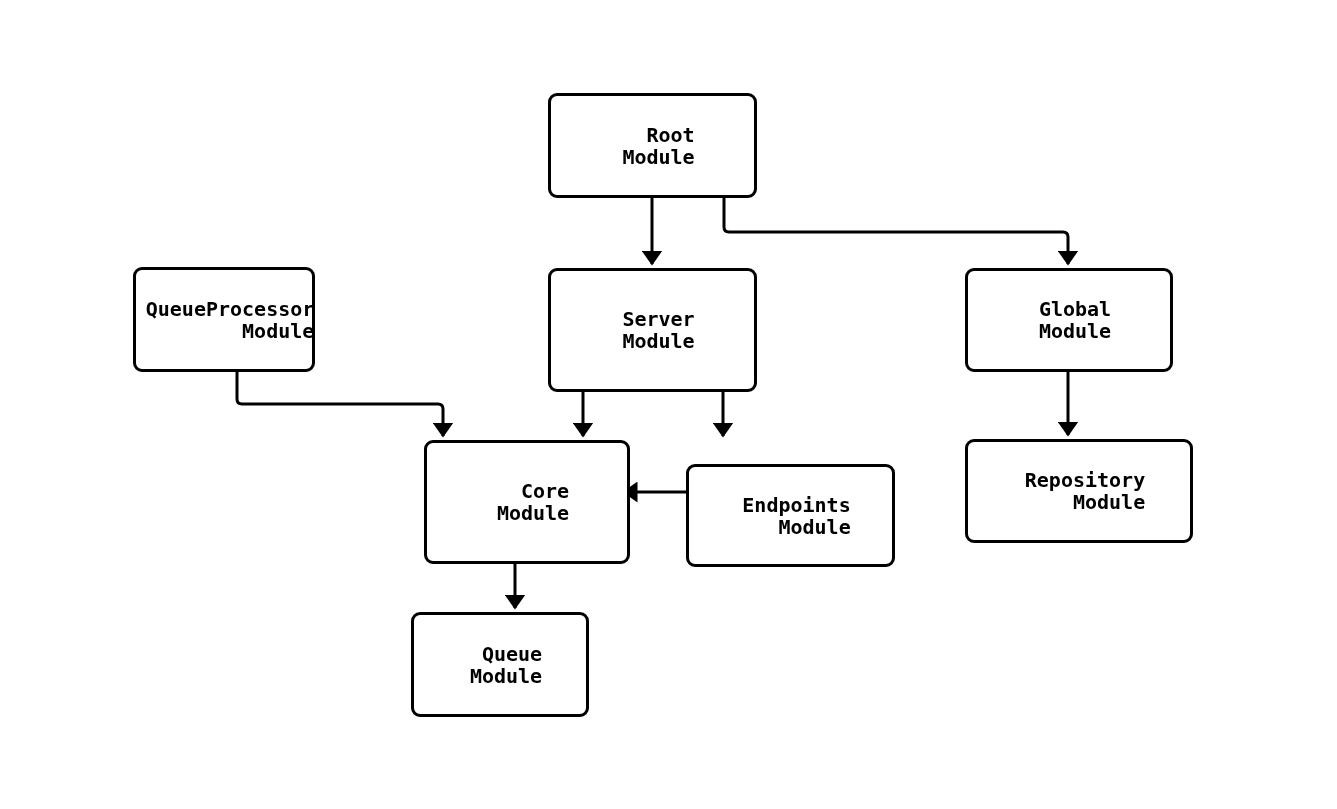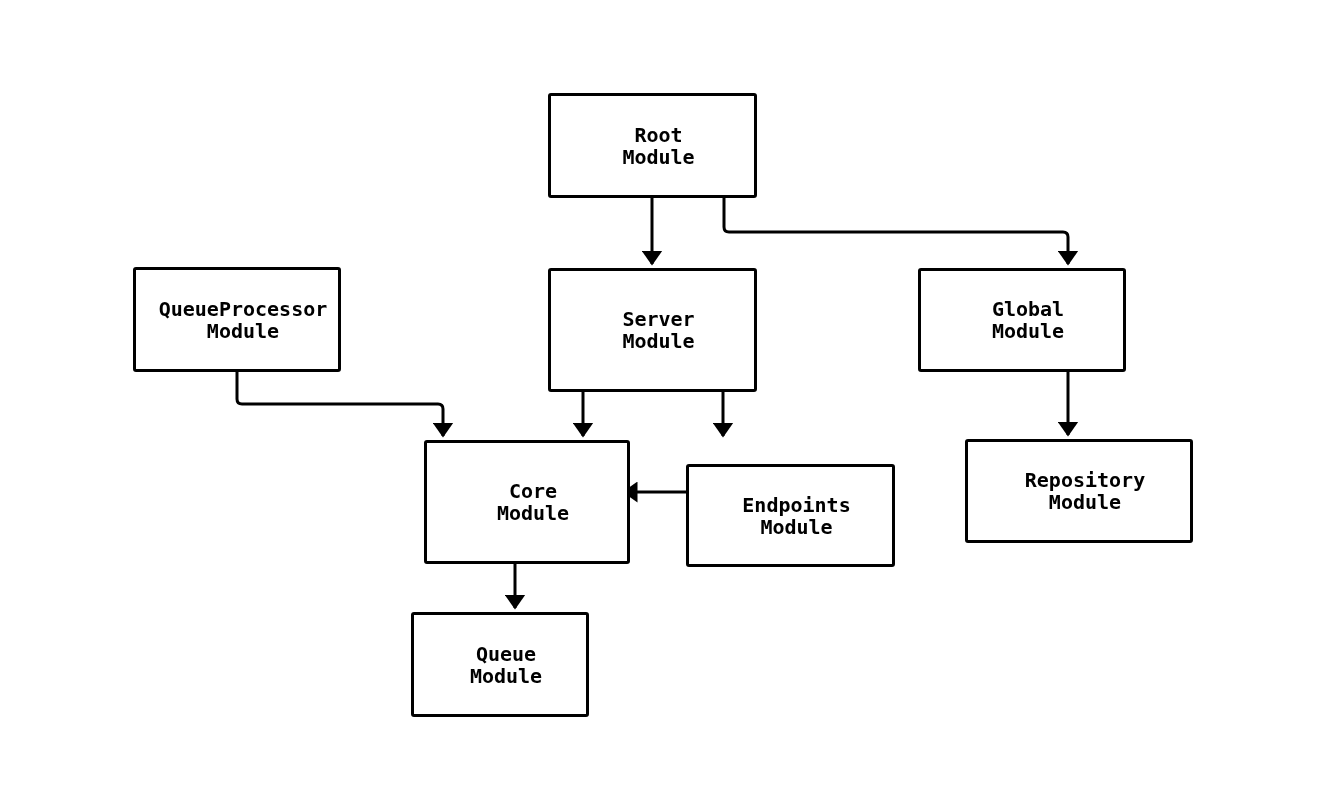--- a/index.html
+++ b/index.html
@@ -26,26 +26,26 @@
     height: 809px;
   }
   .edges-layer path.edge {
     fill: none;
     stroke: var(--edge);
     stroke-width: 3;
   }
   .node {
     position: absolute;
     border: 3.5px solid var(--stroke);
-    border-radius: 3px;
+    border-radius: 9px;
     background: var(--fill);
     display: flex;
     align-items: center;
     justify-content: center;
-    text-align: center;
+    text-align: right;
     padding-left: 12px;
   }
   .node .label {
     font-weight: bold;
     font-size: 20px;
     line-height: 22px;
     color: var(--text);
     white-space: pre-line;
   }
 </style>
@@ -81,26 +81,26 @@
   <div class="node" style="left:548px; top:93px; width:209px; height:105px;">
     <span class="label">Root
 Module</span>
   </div>
 
   <div class="node" style="left:548px; top:268px; width:209px; height:124px;">
     <span class="label">Server
 Module</span>
   </div>
 
-  <div class="node" style="left:918px; top:268px; width:208px; height:104px;">
+  <div class="node" style="left:965px; top:268px; width:208px; height:104px;">
     <span class="label">Global
 Module</span>
   </div>
 
-  <div class="node" style="left:133px; top:267px; width:208px; height:105px;">
+  <div class="node" style="left:133px; top:267px; width:182px; height:105px;">
     <span class="label">QueueProcessor
 Module</span>
   </div>
 
   <div class="node" style="left:424px; top:440px; width:206px; height:124px;">
     <span class="label">Core
 Module</span>
   </div>
 
   <div class="node" style="left:686px; top:440px; width:209px; height:103px;margin-top:24px;">

